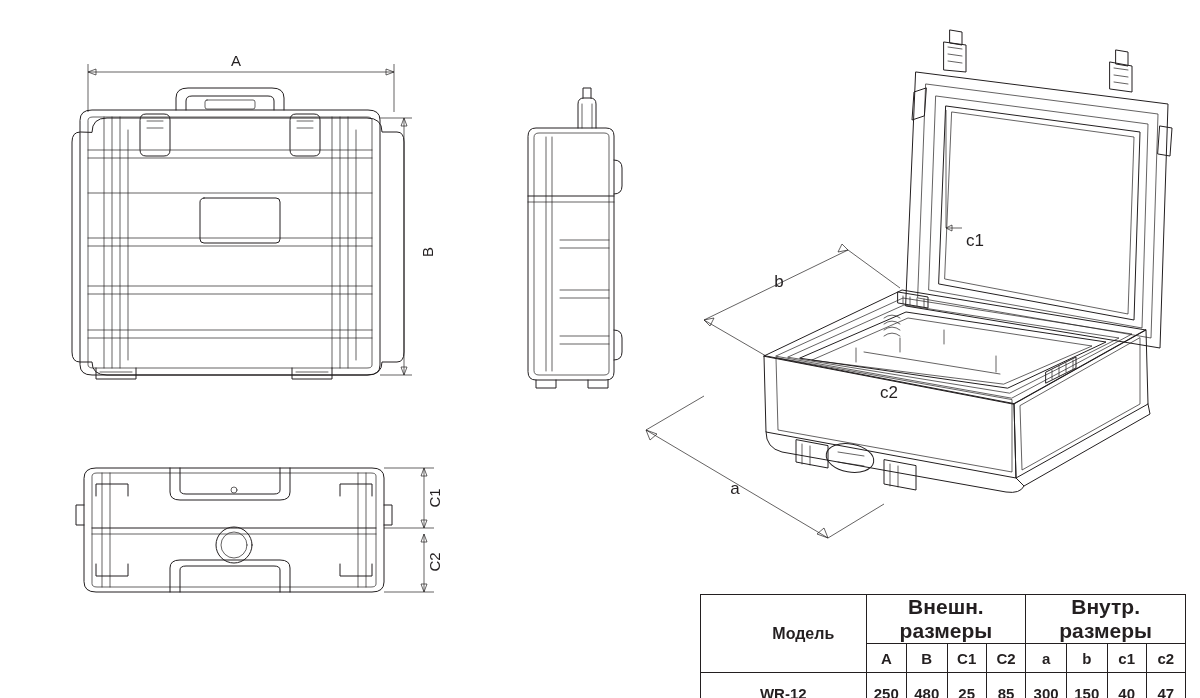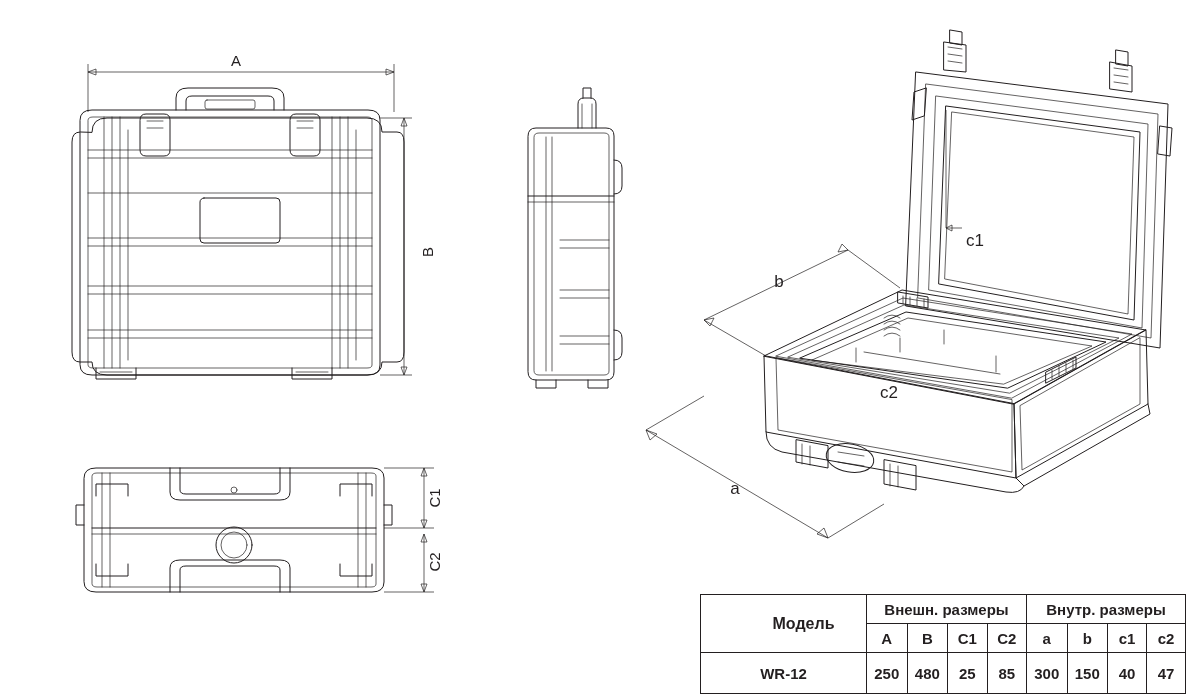--- a/index.html
+++ b/index.html
@@ -73,21 +73,21 @@
     padding: 0;
   }
   #spec-table .model-cell {
     width: 140px;
     height: 56px;
     font-size: 16px;
     padding-left: 40px;
   }
   #spec-table .grp {
     height: 28px;
-    font-size: 15px;
+    font-size: 21px;
   }
   #spec-table .sub {
     height: 28px;
     font-size: 15px;
   }
   #spec-table .val-row td {
     height: 40px;
     font-size: 15px;
   }
   #spec-table .num {

